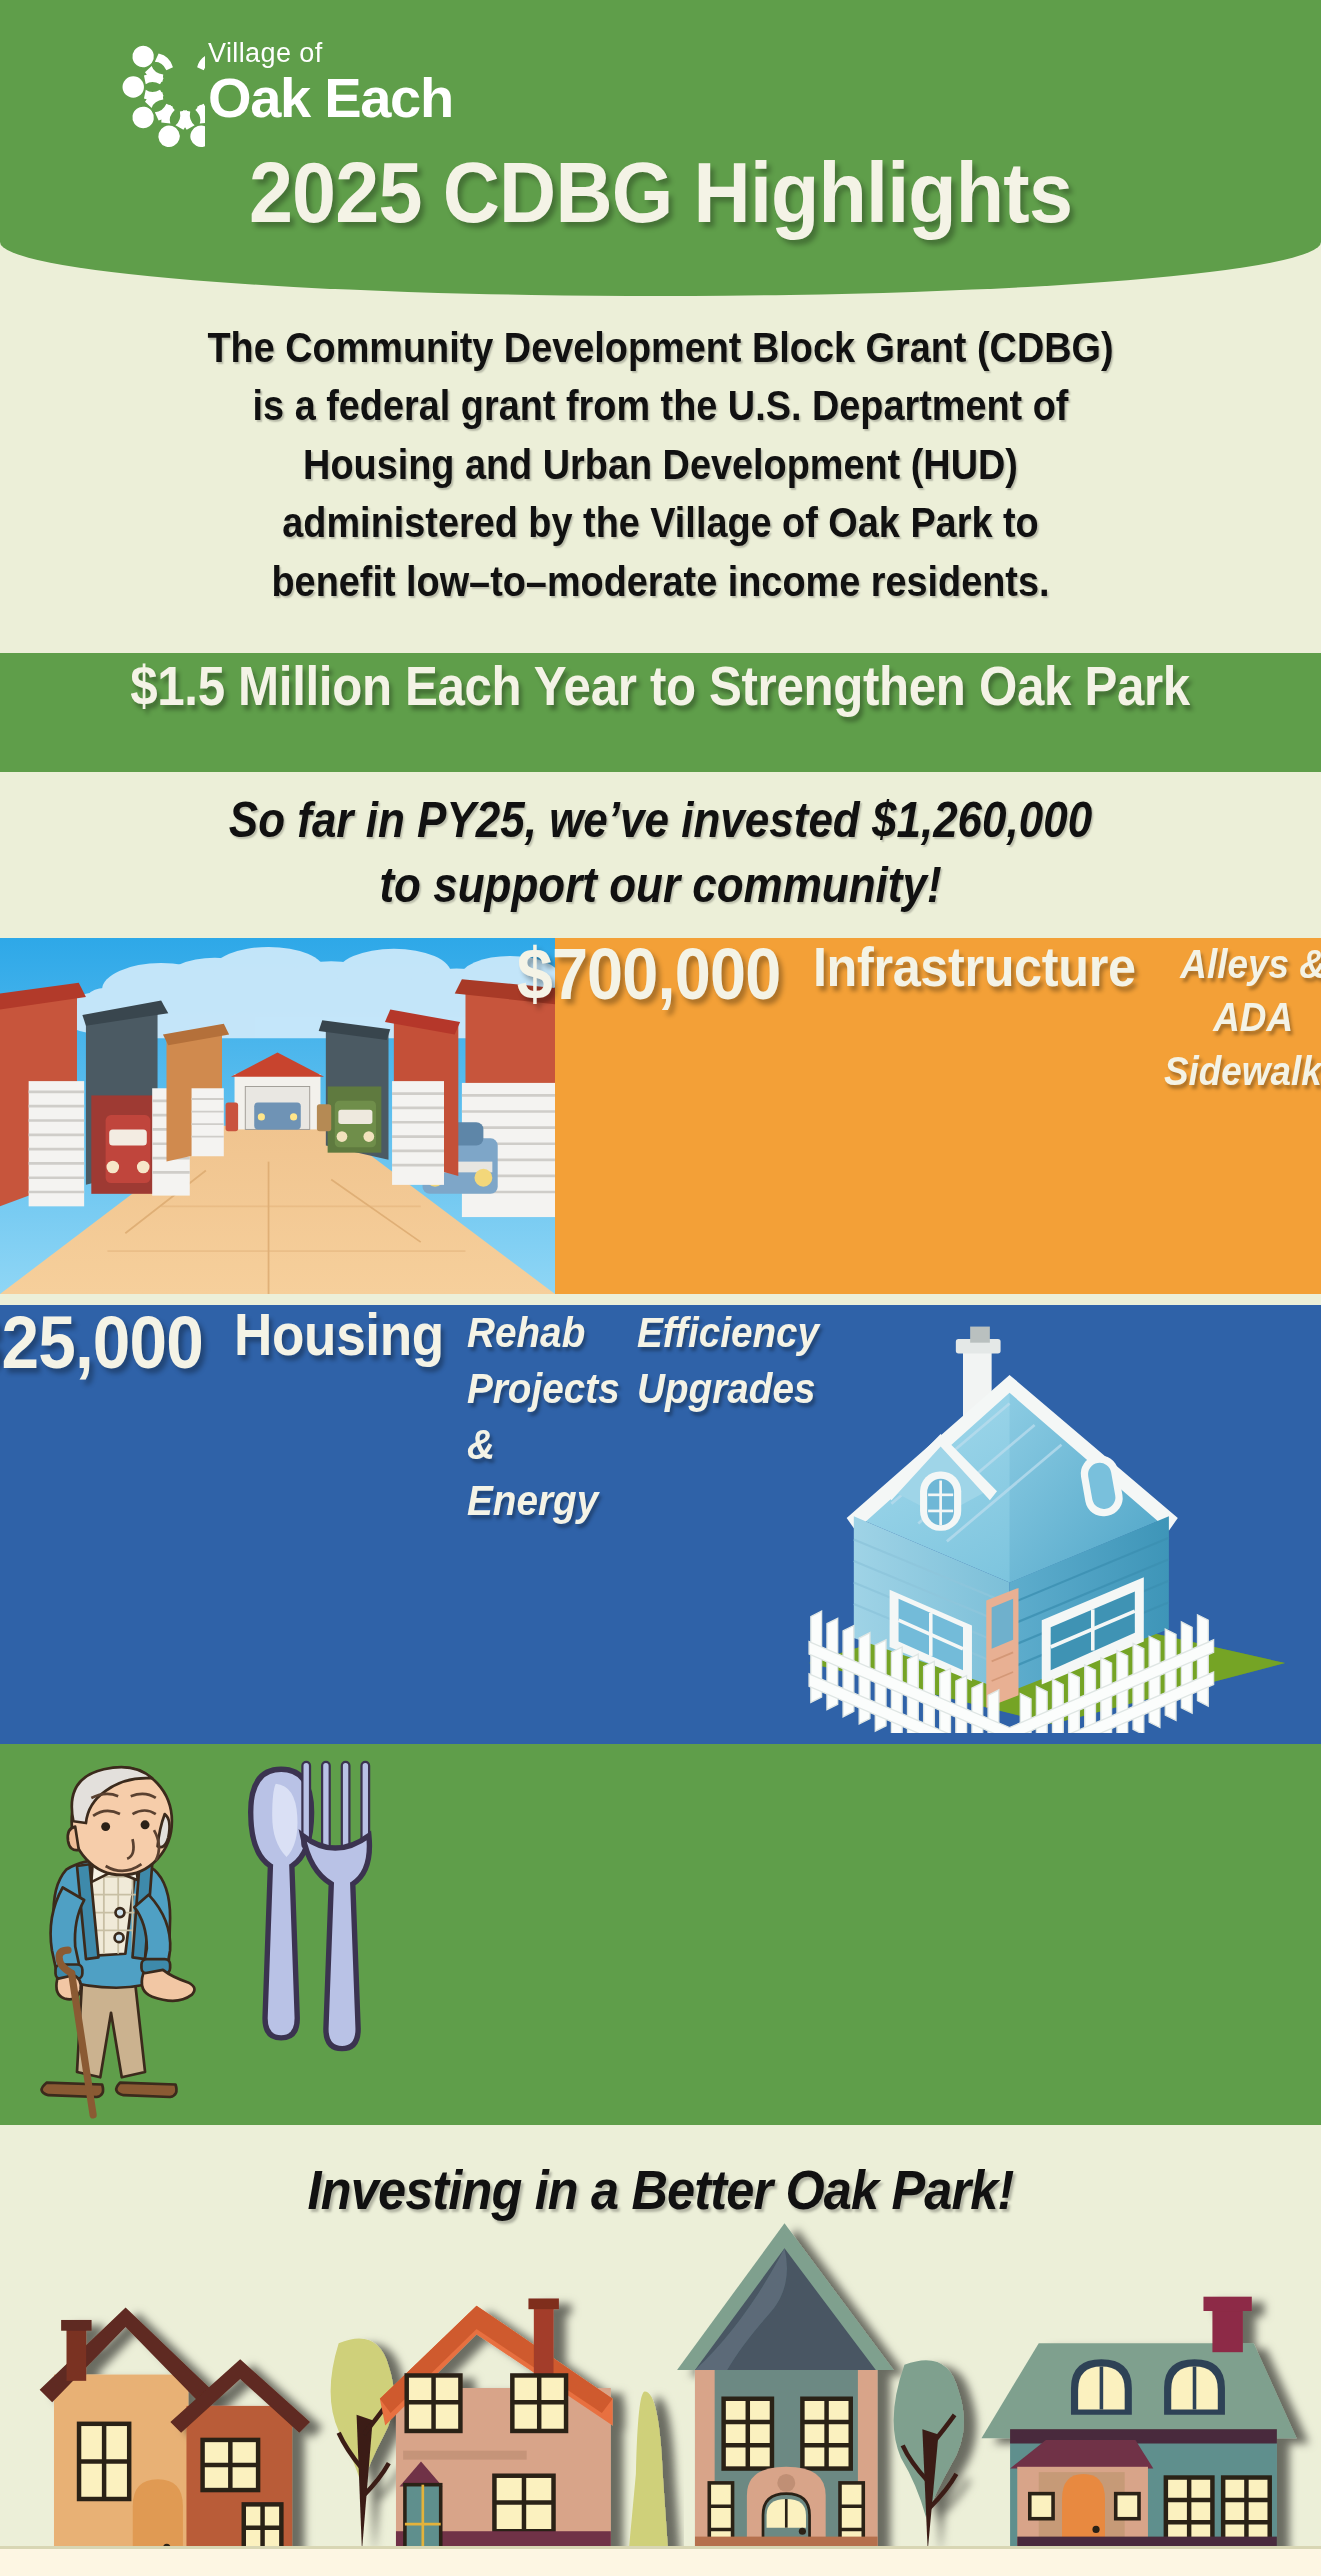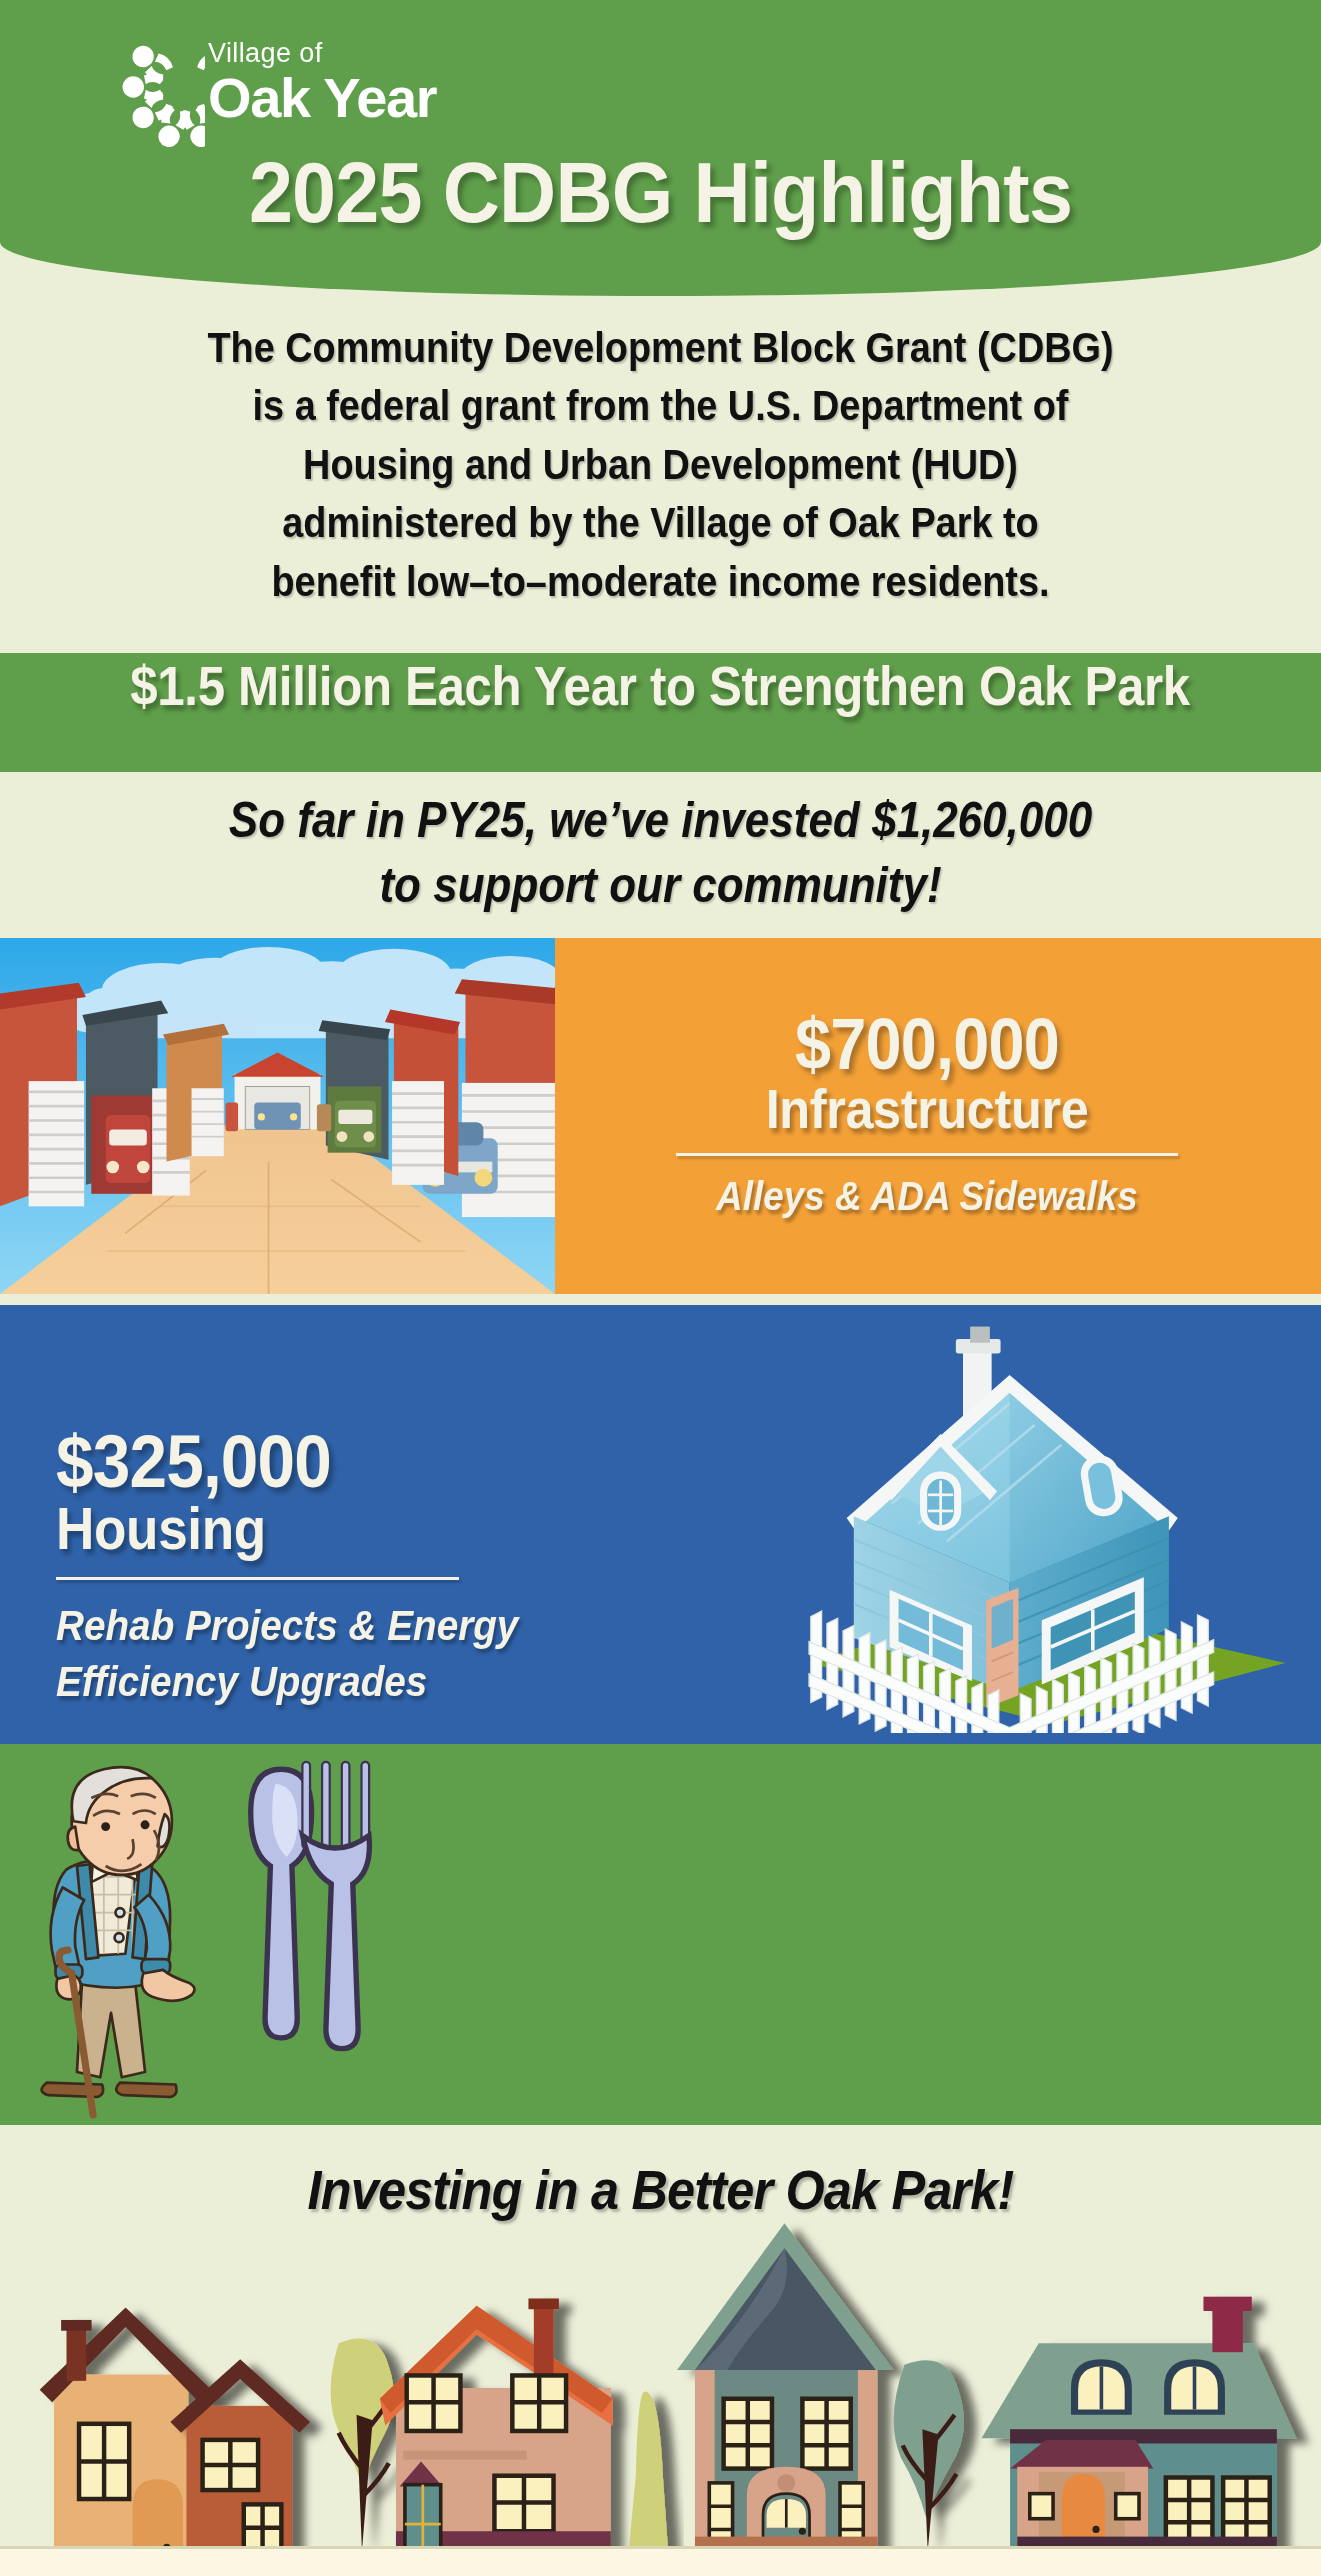--- a/index.html
+++ b/index.html
@@ -91,21 +91,21 @@
   .subhead .ln { display:block; }
 
   
   .band { position:absolute; left:0; width:1321px; overflow:hidden; }
   .band-orange { top:938px; height:356px; background:#f3a037; }
   .band-blue   { top:1305px; height:524px; background:#2f62a8; }
   .band-green  { top:1744px; height:381px; background:#5f9e4a; }
 
   .band-copy {
     position:absolute; top:0; height:100%;
-    display:flex; flex-direction:column; justify-content:center;
+    display:flex; flex-direction:row; justify-content:center;
     padding:0 23px;
   }
   .copy-right { right:0; left:auto; text-align:center; }
   .copy-left  { left:0;  right:auto; text-align:left;  }
 
   .amount {
     font-family:"Liberation Sans", sans-serif;
     font-weight:700; color:#f4f3e6;
     letter-spacing:-0.9px;
     transform:scaleX(.9); transform-origin:center;
@@ -235,21 +235,21 @@
                 <circle cx="0" cy="-58" r="12"></circle>
                 <path d="M-13,-46 q-5,12 3,22 l7,-4 q-5,-9 0,-16 z"></path>
                 <path d="M13,-46 q5,12 -3,22 l-7,-4 q5,-9 0,-16 z"></path>
               </g>
             </g>
           </g>
         </svg>
       </div>
       <div class="logo-text">
         <div class="logo-village">Village of</div>
-        <div class="logo-oakpark">Oak Year</div>
+        <div class="logo-oakpark">Oak Each</div>
       </div>
     </div>
 
     <div class="poster-title">2025 CDBG Highlights</div>
   </div>
 
   <div class="intro">
     <span class="ln">The Community Development Block Grant (CDBG)</span>
     <span class="ln">is a federal grant from the U.S. Department of</span>
     <span class="ln">Housing and Urban Development (HUD)</span>

